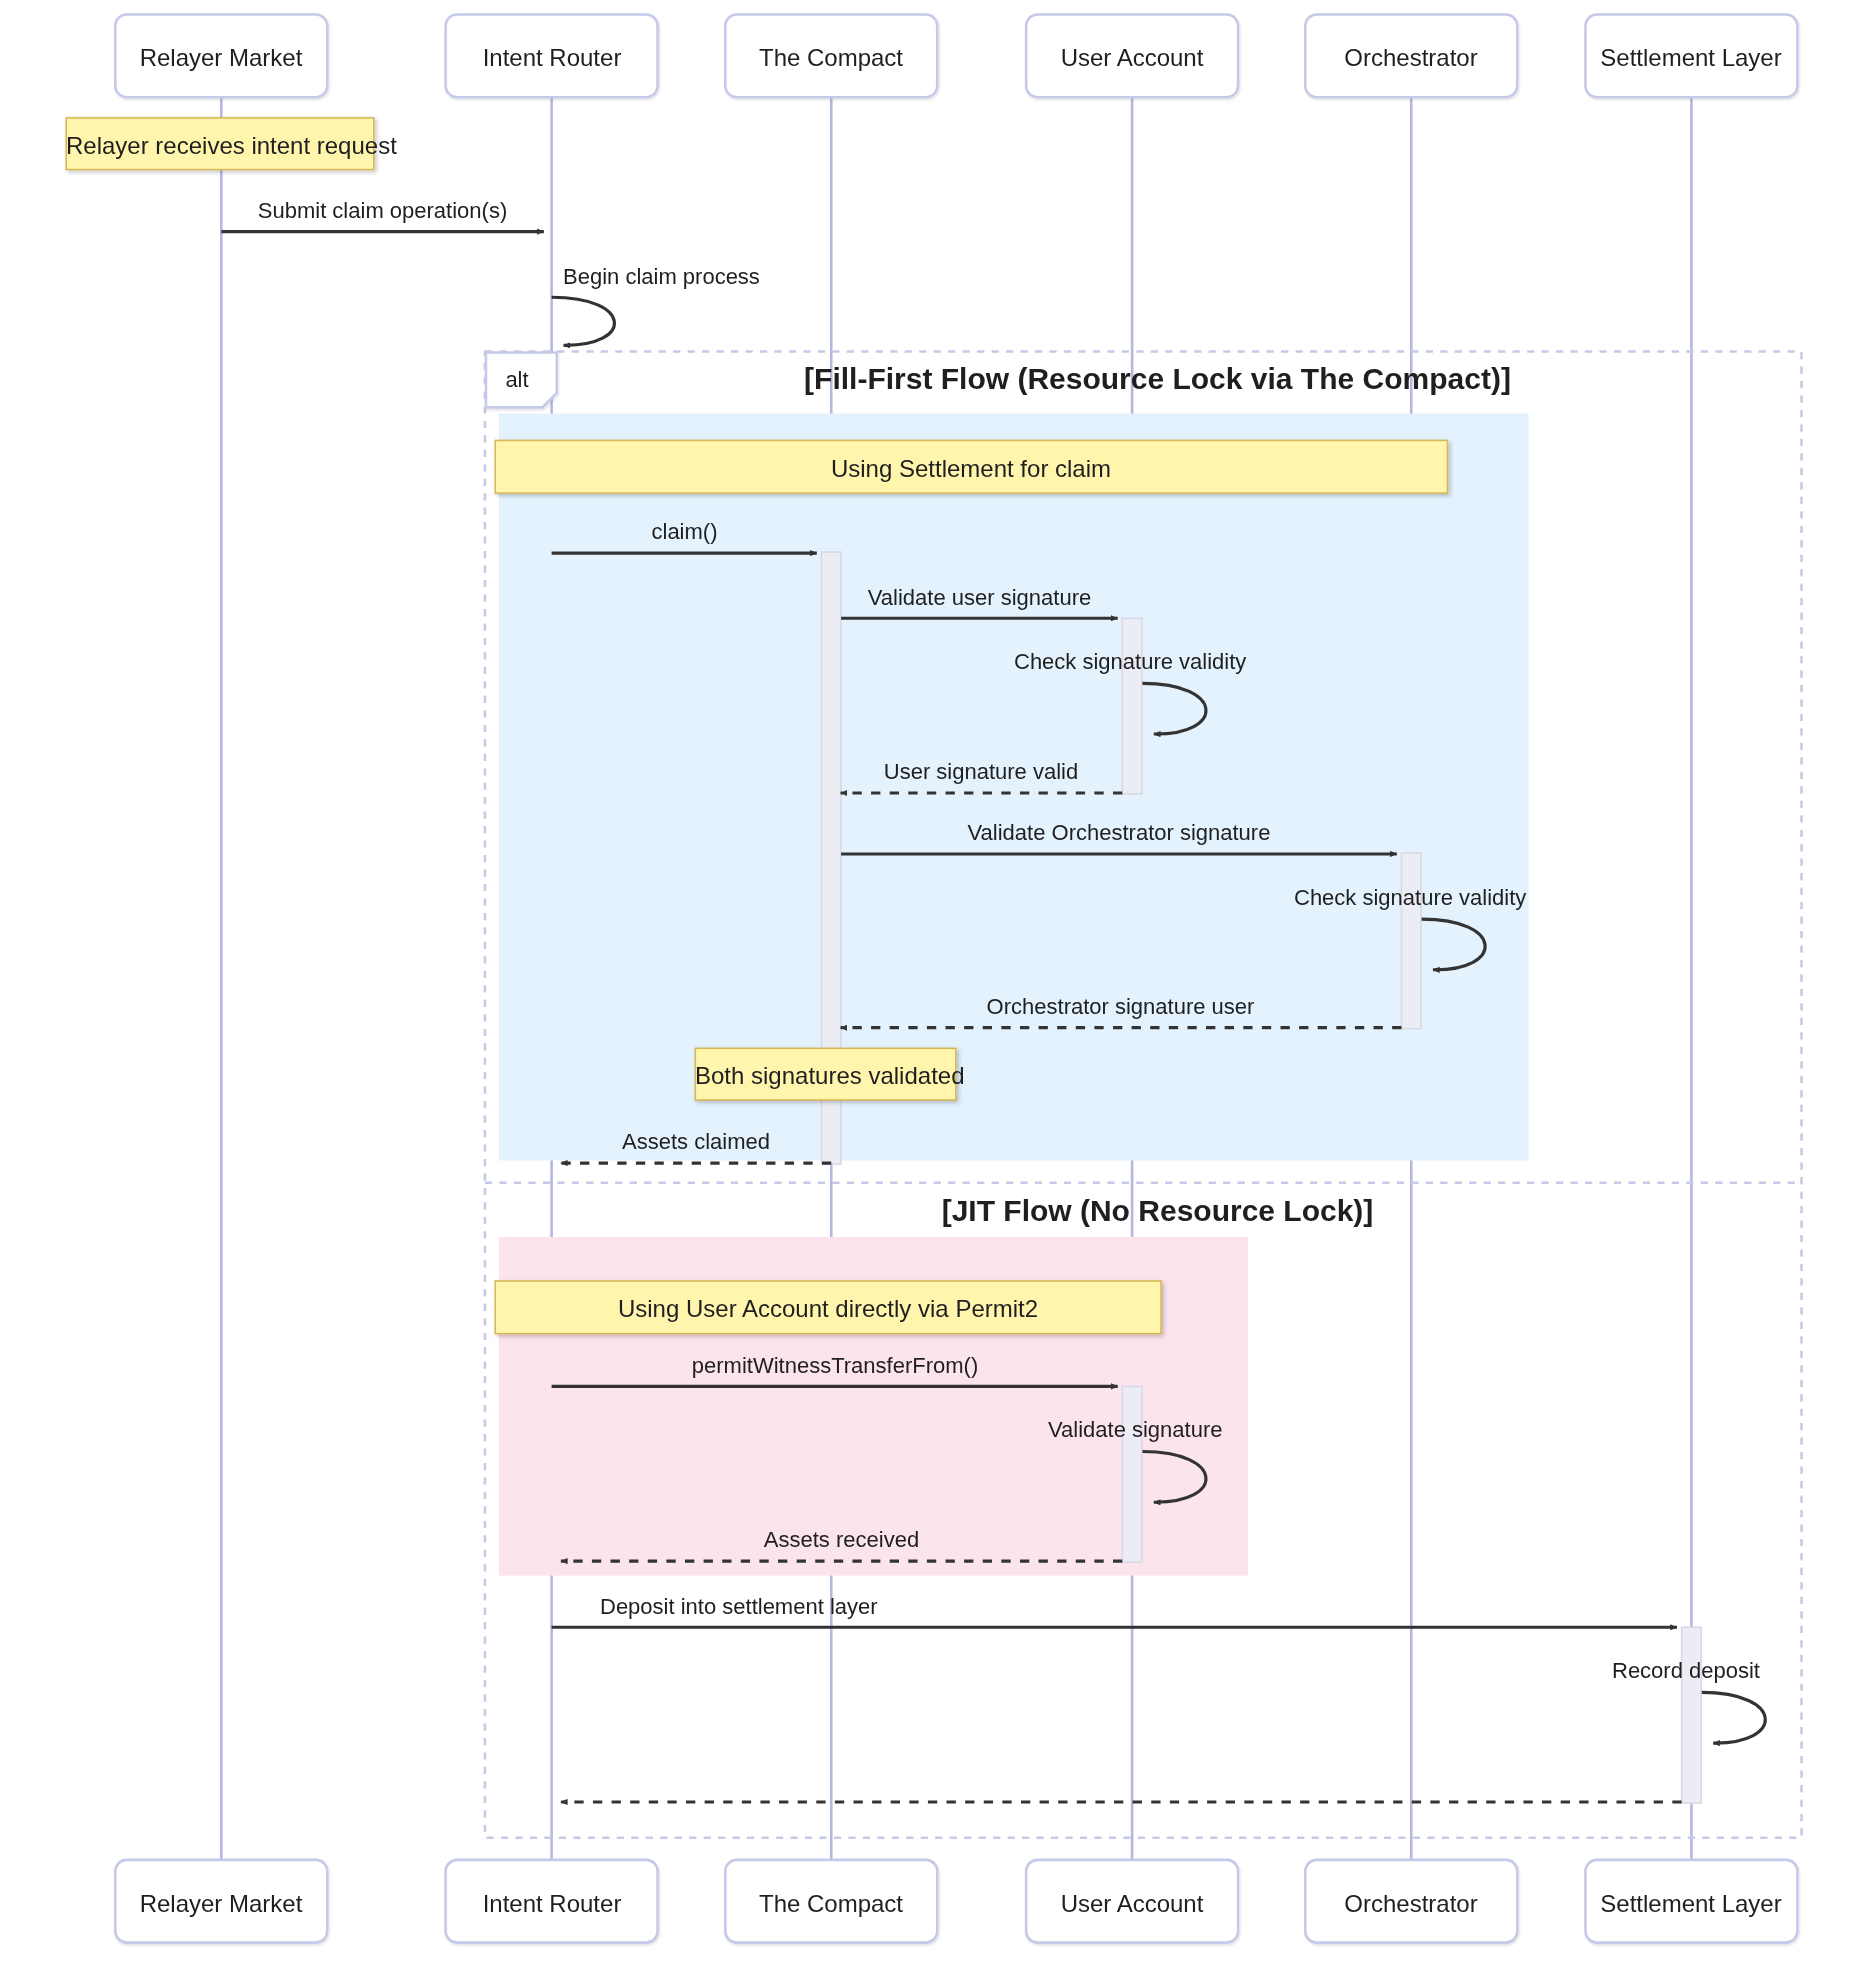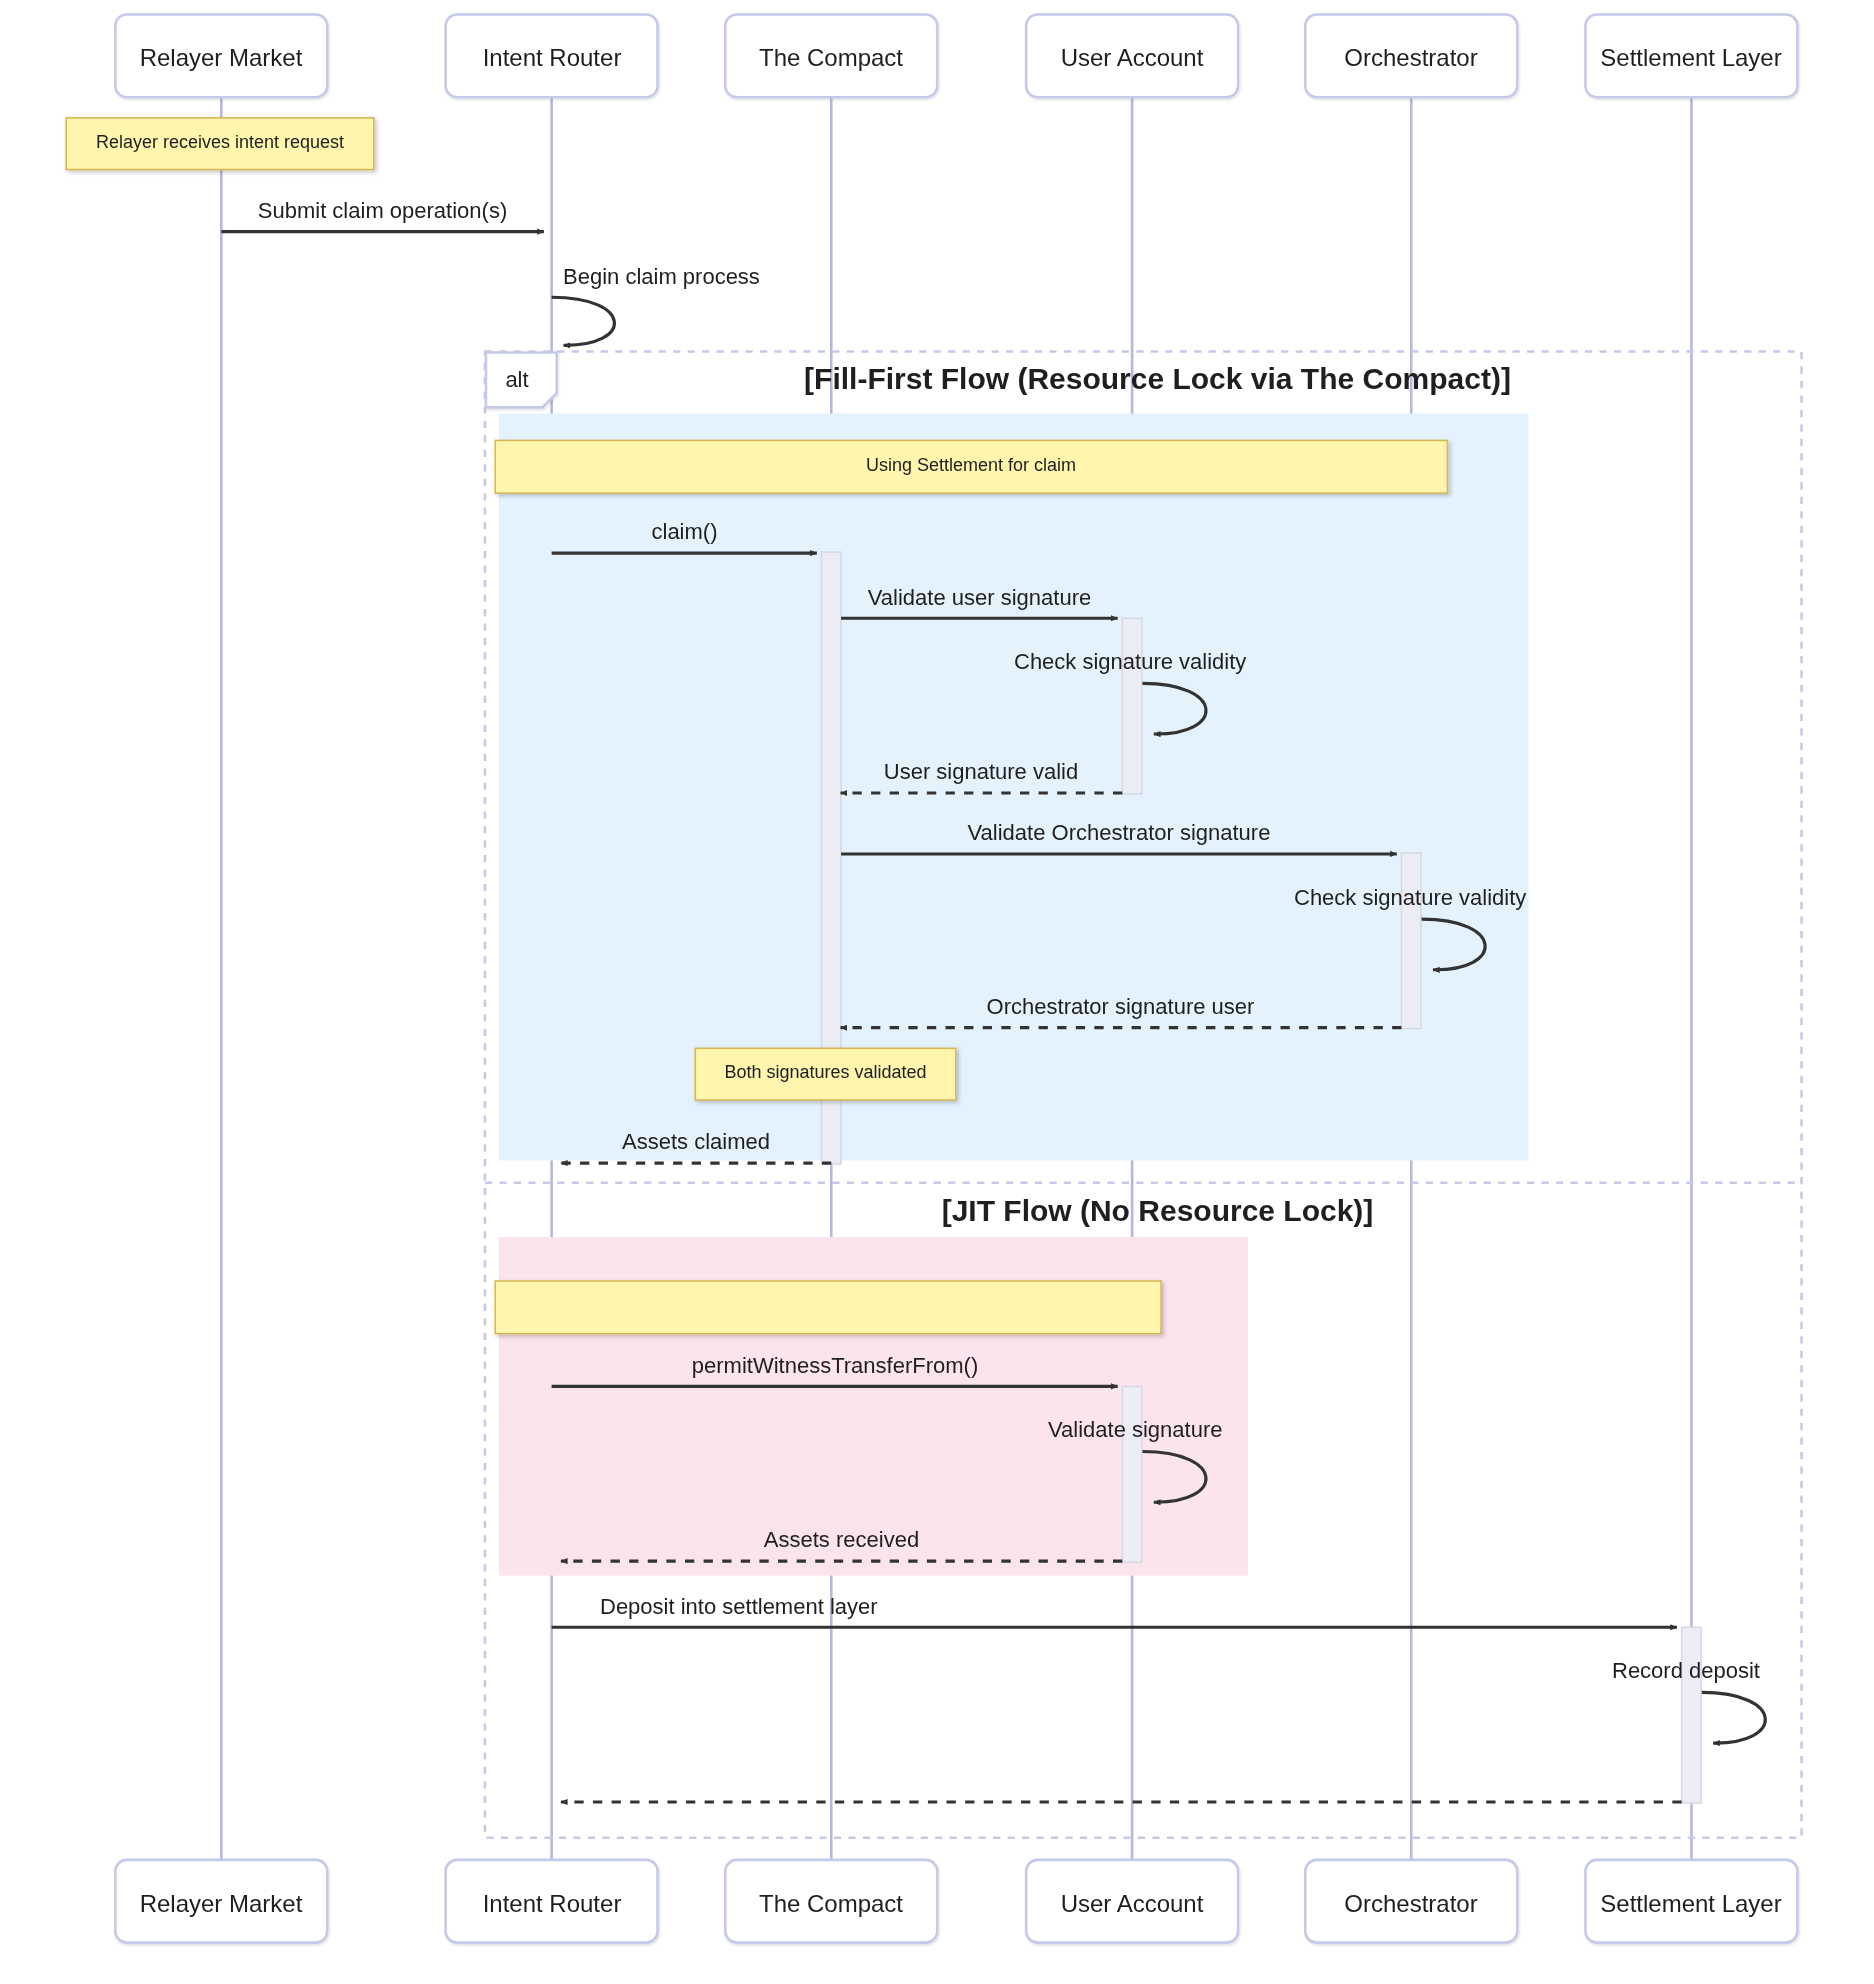--- a/index.html
+++ b/index.html
@@ -2,21 +2,21 @@
 <html style="font-size:8.3px"><head>
 <meta charset="utf-8">
 <style>
   html,body{margin:0;padding:0;background:#ffffff;}
   body{font-family:"Liberation Sans", sans-serif;}
   #stage{position:relative;width:1875px;height:1985px;background:#fff;overflow:hidden;}
   svg{position:absolute;left:0;top:0;}
   .lbl{position:absolute;font-family:"Liberation Sans", sans-serif;color:#1f1f1f;white-space:nowrap;}
   .pbox-label{font-size:24px;text-align:center;width:100%;}
   .msg-label{font-size:22px;}
-  .note-label{font-size:18px;}
+  .note-label{font-size:24px;}
   .alt-label{font-size:22px;}
   .cond-label{font-size:30px;font-weight:bold;}
 </style>
 </head>
 <body>
 
 <div id="stage">
 
   <svg width="1875" height="1985" viewBox="0 0 3627 3840">
     <defs>
@@ -135,20 +135,21 @@
   <div class="lbl pbox-label" style="left:115px;top:1890px;width:212px;">Relayer Market</div>
   <div class="lbl pbox-label" style="left:446px;top:1890px;width:212px;">Intent Router</div>
   <div class="lbl pbox-label" style="left:725px;top:1890px;width:212px;">The Compact</div>
   <div class="lbl pbox-label" style="left:1026px;top:1890px;width:212px;">User Account</div>
   <div class="lbl pbox-label" style="left:1305px;top:1890px;width:212px;">Orchestrator</div>
   <div class="lbl pbox-label" style="left:1585px;top:1890px;width:212px;">Settlement Layer</div>
 
   <div class="lbl note-label" style="left:66px;top:132px;width:308px;text-align:center;">Relayer receives intent request</div>
   <div class="lbl note-label" style="left:495px;top:455px;width:952px;text-align:center;">Using Settlement for claim</div>
   <div class="lbl note-label" style="left:695px;top:1062px;width:261px;text-align:center;">Both signatures validated</div>
+  <div class="lbl note-label" style="left:495px;top:1295px;width:666px;text-align:center;">Using User Account directly via Permit2</div>
 
   <div class="lbl alt-label" style="left:486px;top:367px;width:62px;text-align:center;">alt</div>
   <div class="lbl cond-label" style="left:589px;top:362px;width:1137px;text-align:center;">[Fill-First Flow (Resource Lock via The Compact)]</div>
   <div class="lbl cond-label" style="left:589px;top:1194px;width:1137px;text-align:center;">[JIT Flow (No Resource Lock)]</div>
 
   <div class="lbl msg-label" style="left:221px;top:198px;width:323px;text-align:center;">Submit claim operation(s)</div>
   <div class="lbl msg-label" style="left:563px;top:264px;">Begin claim process</div>
   <div class="lbl msg-label" style="left:552px;top:519px;width:265px;text-align:center;">claim()</div>
   <div class="lbl msg-label" style="left:841px;top:585px;width:277px;text-align:center;">Validate user signature</div>
   <div class="lbl msg-label" style="left:1014px;top:649px;">Check signature validity</div>

